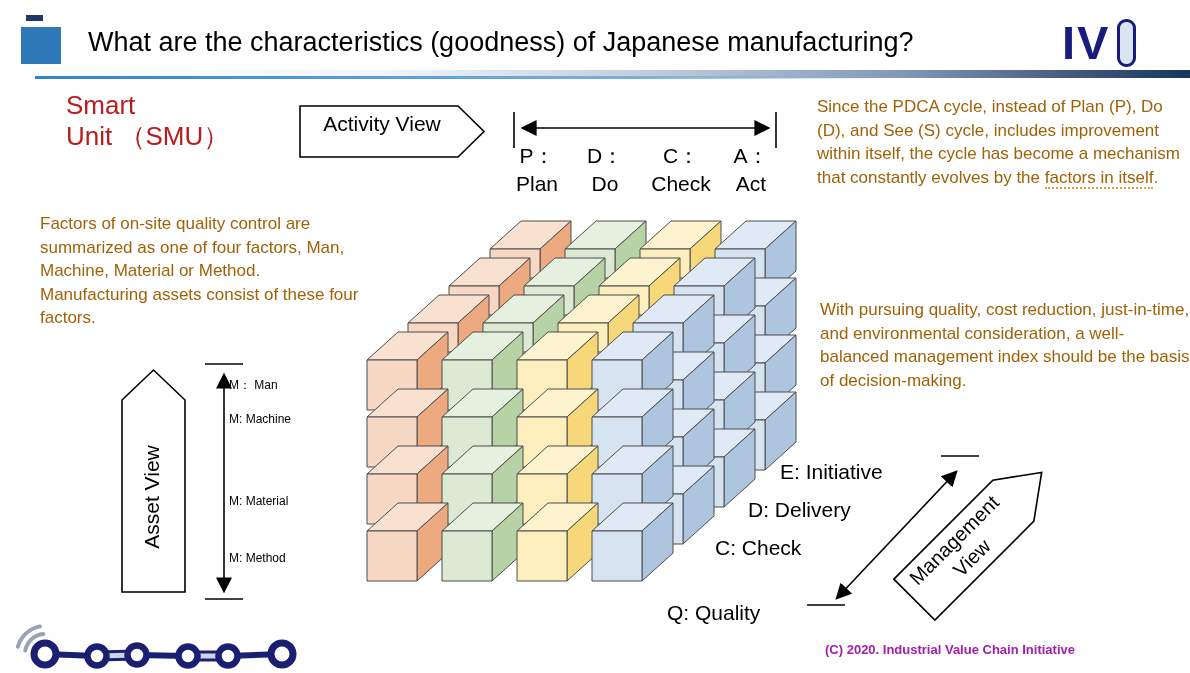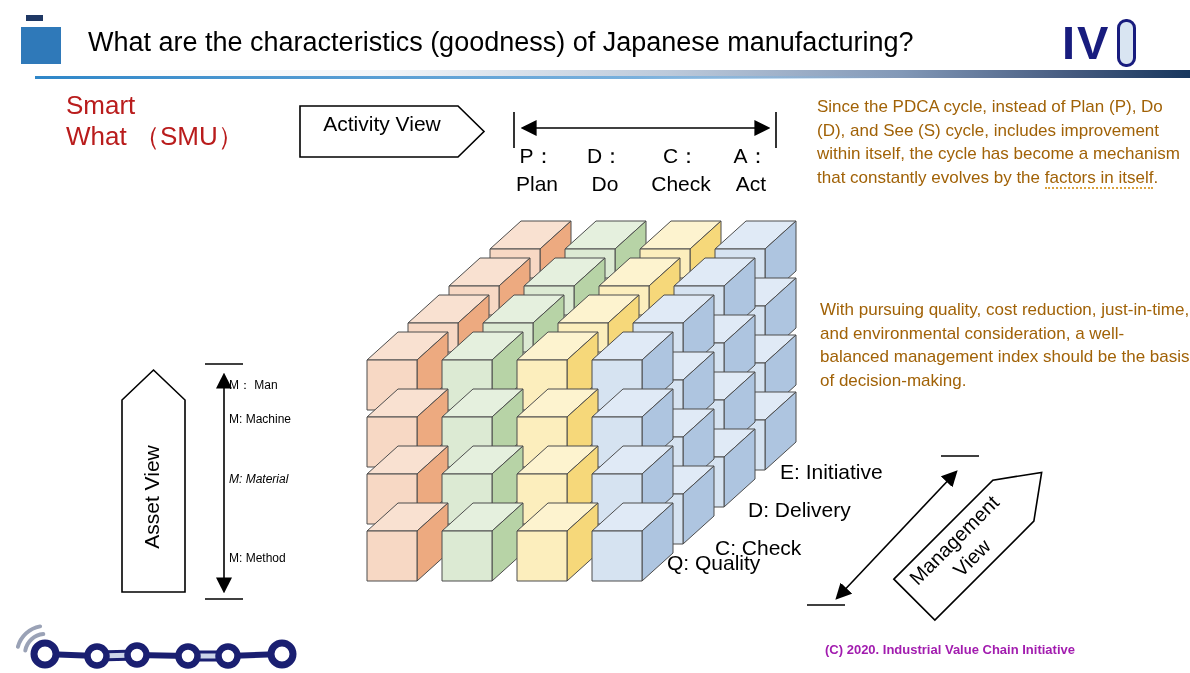--- a/index.html
+++ b/index.html
@@ -44,22 +44,23 @@
   <div class="abs" id="title-rule"></div>
   <div class="abs" id="title-rule-blue"></div>
   <div class="abs" id="ivi-logo">
     <span class="lt">I</span>
     <span class="lt">V</span>
     <span id="ivi-pill"></span>
   </div>
 
   <div class="abs" id="smu-heading">
     <div>Smart</div>
-    <div>What （SMU）</div>
+    <div>Unit （SMU）</div>
   </div>
+  <div class="abs para" id="para-factors">Factors of on-site quality control are summarized as one of four factors, Man, Machine, Material or Method. Manufacturing assets consist of these four factors.</div>
 
   <div class="abs para" id="para-pdca"><span>Since the PDCA cycle, instead of Plan (P), Do (D), and See (S) cycle, includes improvement within itself, the cycle has become a mechanism that constantly evolves by the </span><span class="dotted-u">factors in itself</span><span>.</span></div>
   <div class="abs para" id="para-mgmt">With pursuing quality, cost reduction, just-in-time, and environmental consideration, a well-balanced management index should be the basis of decision-making.</div>
 
   <svg class="abs" id="overlay" style="left:0;top:0;" width="1190" height="673" viewBox="0 0 1190 673">
     <defs>
       <marker id="arr" viewBox="0 0 10 10" refX="8.5" refY="5" markerWidth="10" markerHeight="10" orient="auto-start-reverse">
         <path d="M0,0 L10,5 L0,10 z" fill="#000"></path>
       </marker>
     </defs>
@@ -321,24 +322,24 @@
         <div>Check</div>
       </div>
       <div class="pdca-label" style="left: 703px; top: 142px;">
         <div>A：</div>
         <div>Act</div>
       </div>
     </div>
   <div id="asset-labels">
       <div class="m-label" style="left: 229px; top: 377px;">M： Man</div>
       <div class="m-label" style="left: 229px; top: 412px;">M: Machine</div>
-      <div class="m-label" style="left: 229px; top: 472px; font-style: italic;">M: Material</div>
+      <div class="m-label" style="left: 229px; top: 494px;">M: Material</div>
       <div class="m-label" style="left: 229px; top: 551px;">M: Method</div>
     </div>
   <div id="qcde-labels">
-      <div class="q-label" style="left: 667px; top: 551px;">Q: Quality</div>
+      <div class="q-label" style="left: 667px; top: 601px;">Q: Quality</div>
       <div class="q-label" style="left: 715px; top: 536px;">C: Check</div>
       <div class="q-label" style="left: 748px; top: 498px;">D: Delivery</div>
       <div class="q-label" style="left: 780px; top: 460px;">E: Initiative</div>
     </div>
 
   <div class="abs" id="copyright">(C) 2020. Industrial Value Chain Initiative</div>
 </div>
 
 </body></html>

